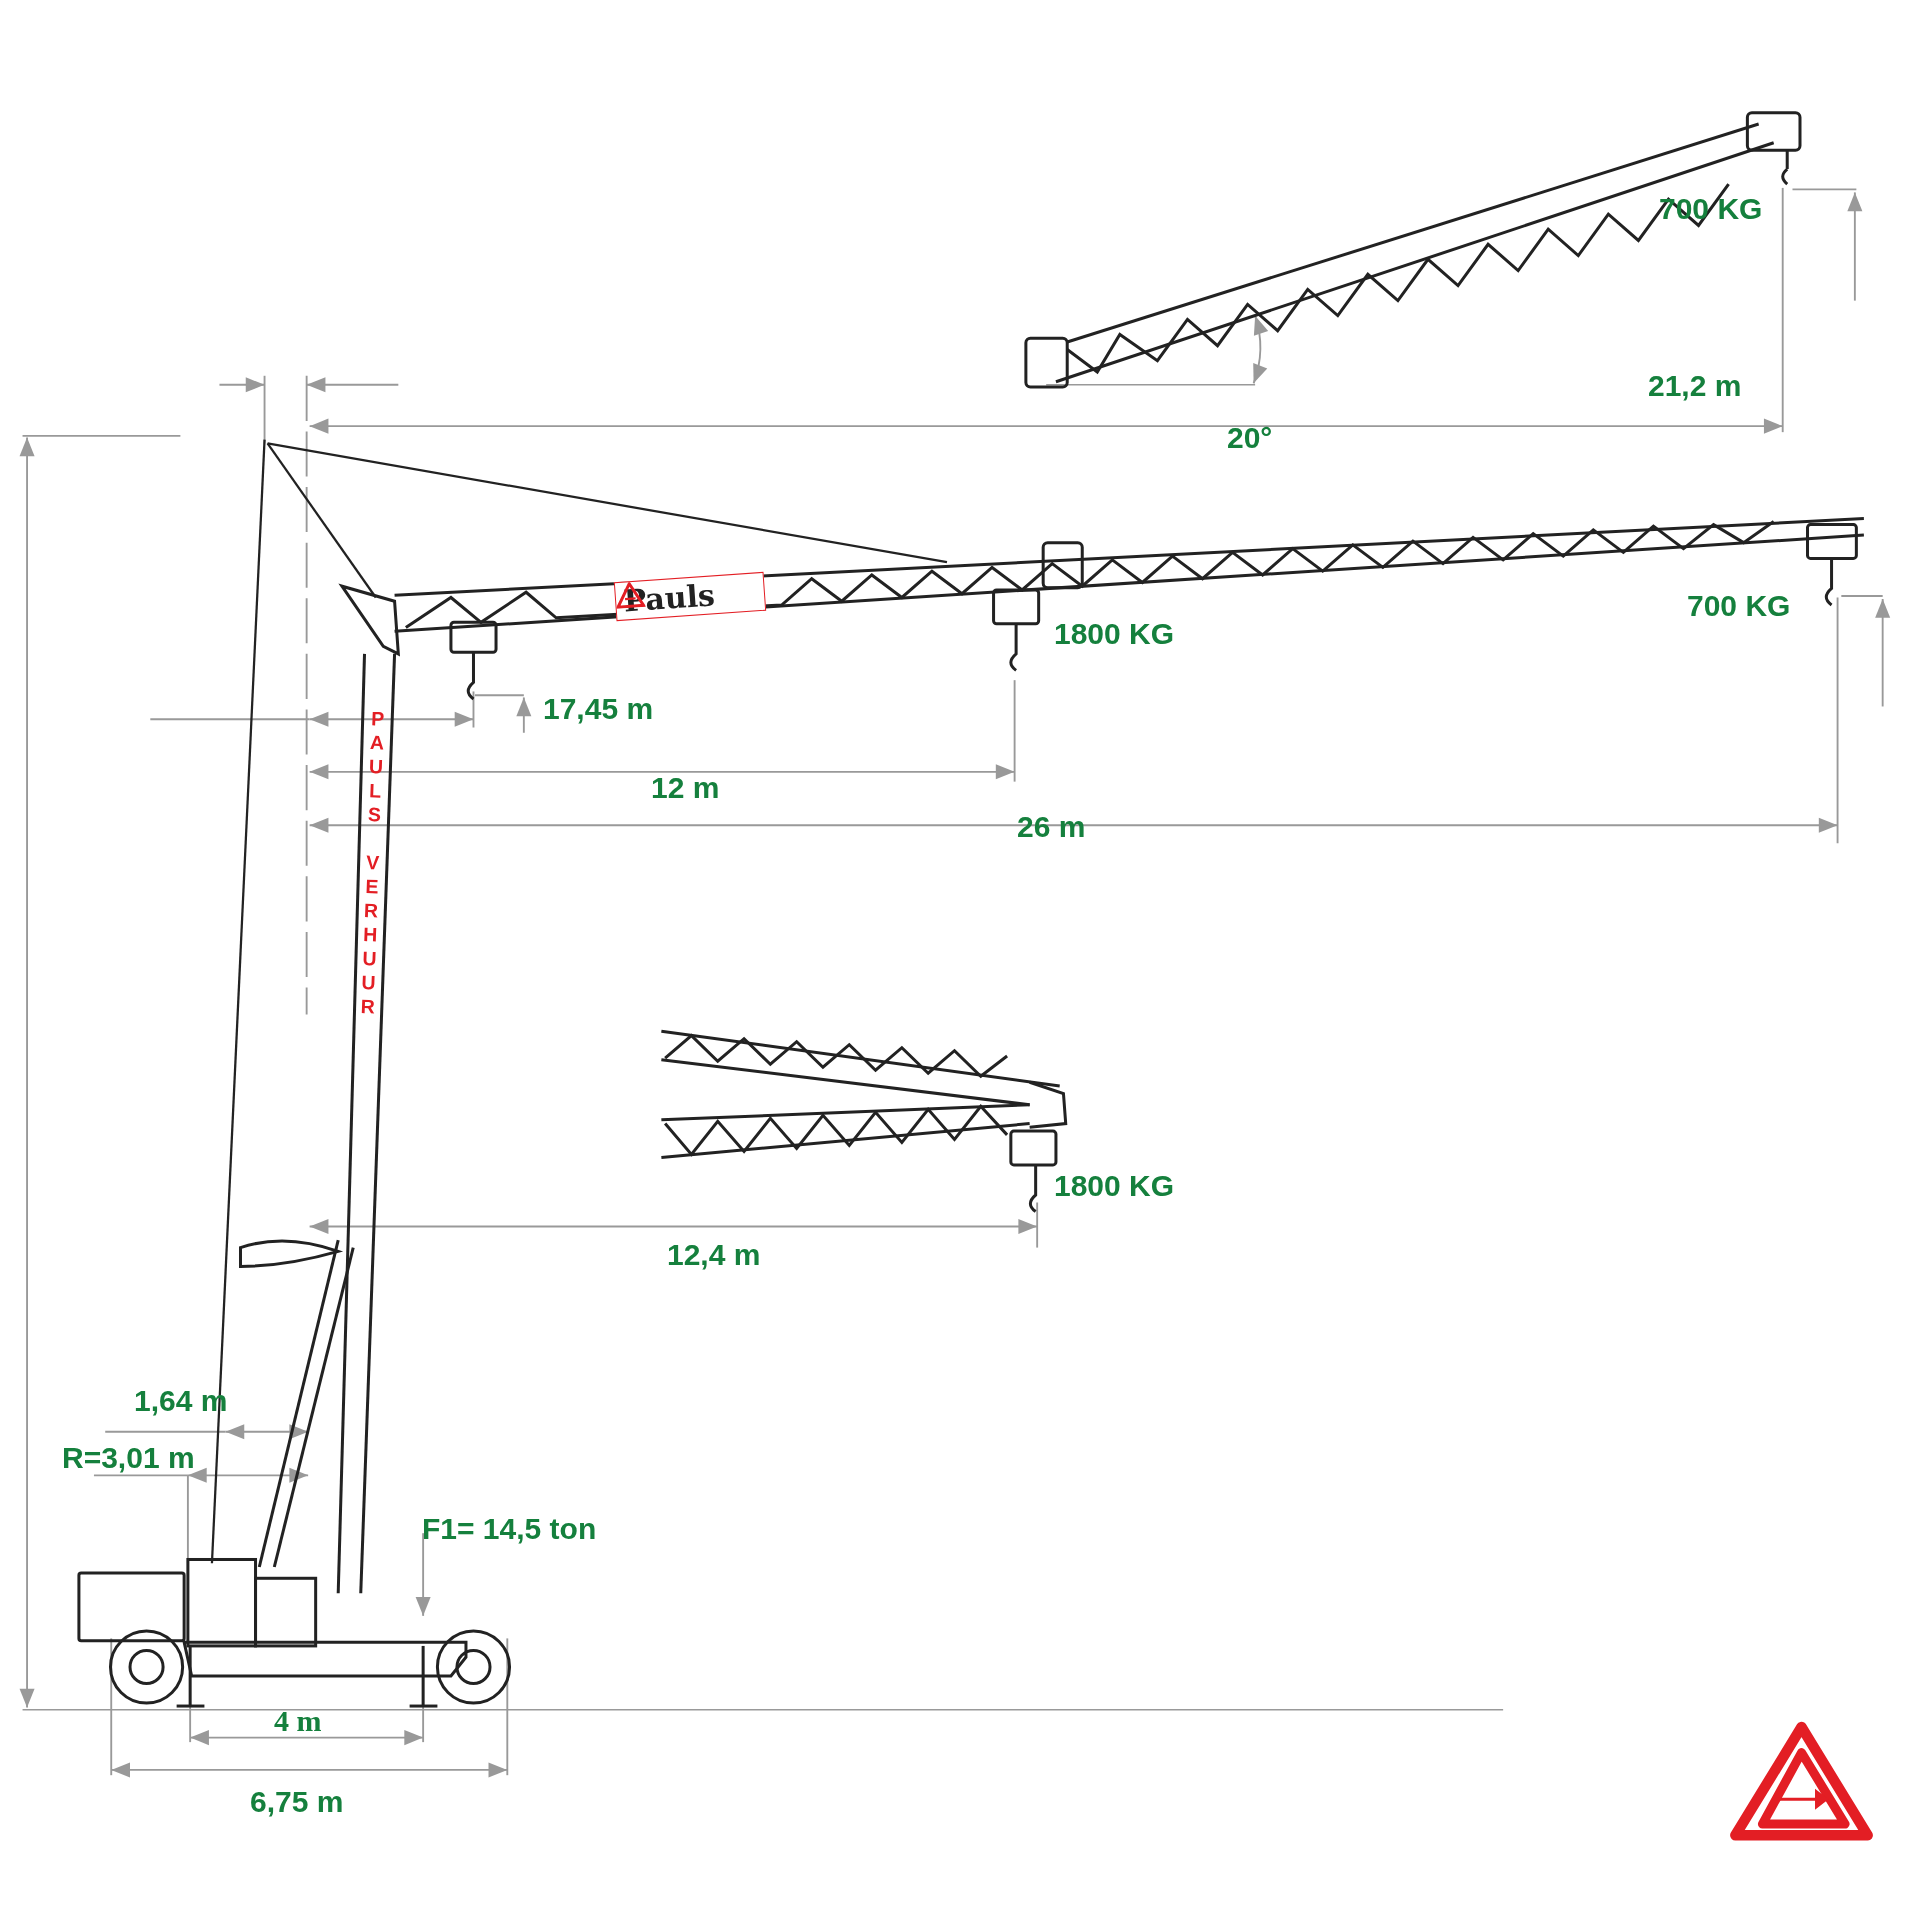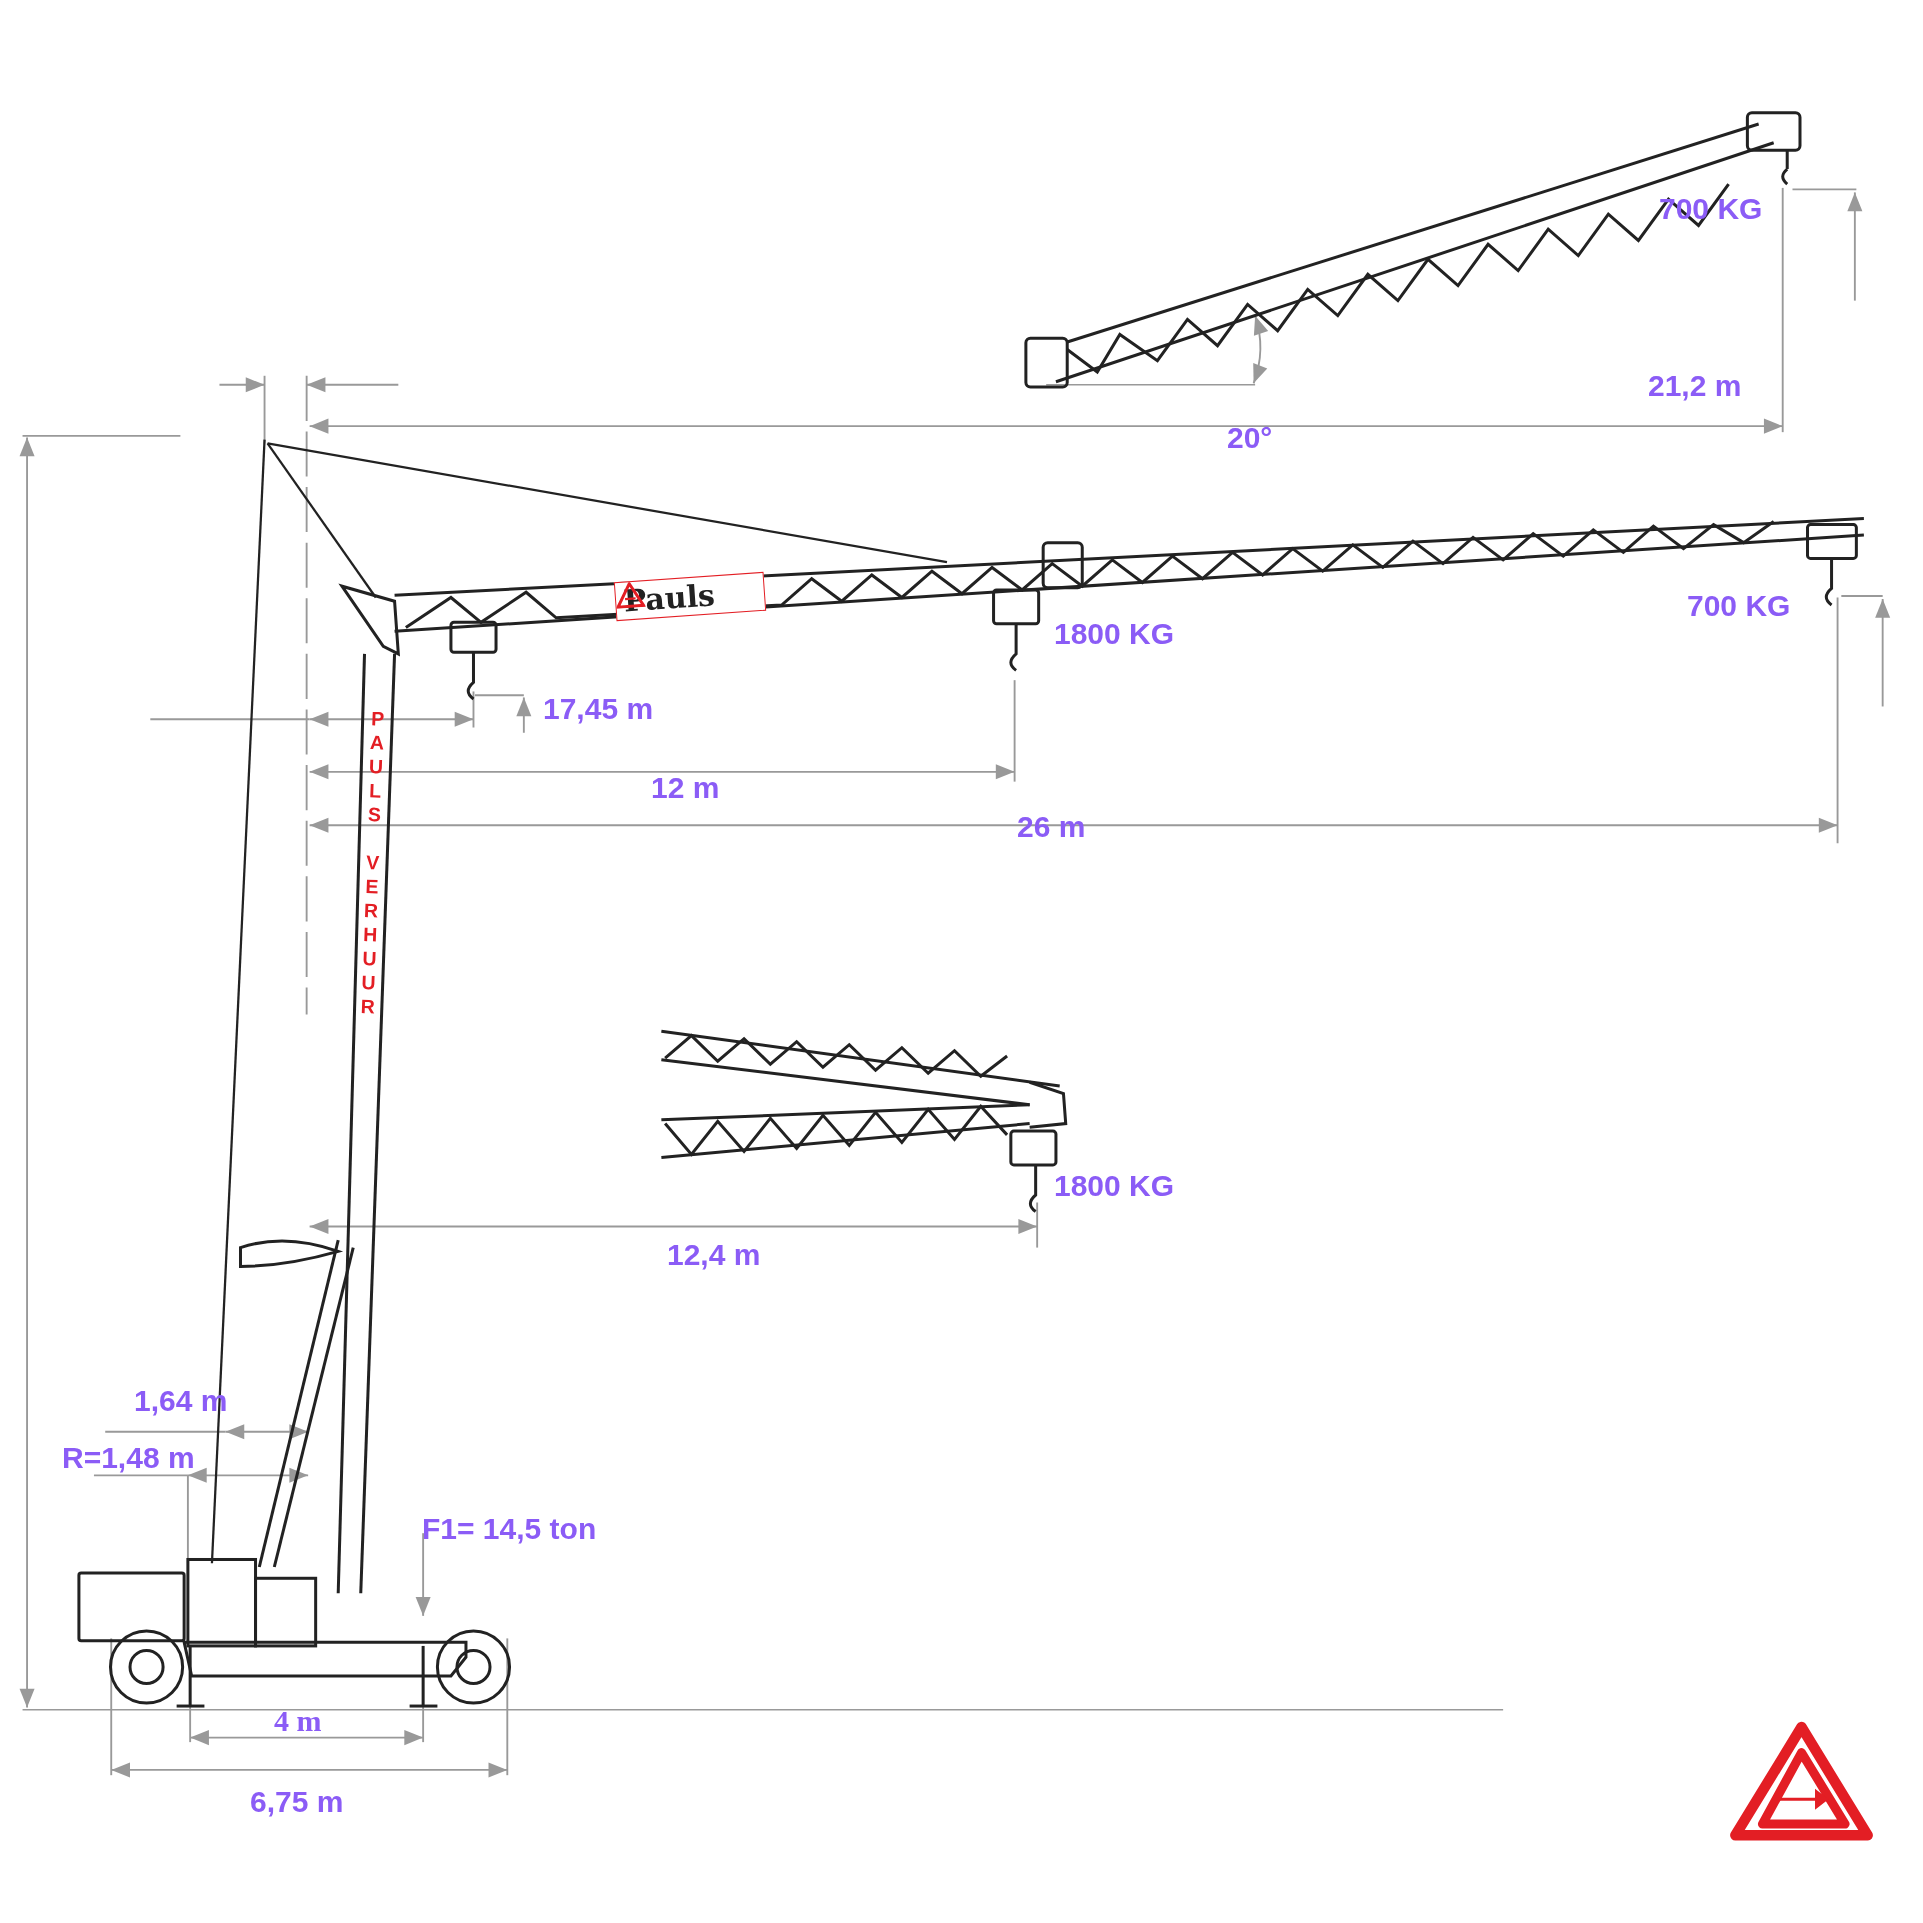--- a/index.html
+++ b/index.html
@@ -1,18 +1,18 @@
 <!DOCTYPE html>
 <html style="font-size:12px"><head>
 <meta charset="utf-8">
 <style>
   html,body{margin:0;padding:0;background:#ffffff;}
   #stage{position:relative;width:1924px;height:1924px;overflow:hidden;background:#fff;}
   svg{position:absolute;left:0;top:0;}
-  .lbl{position:absolute;font-family:"Liberation Sans",sans-serif;font-weight:bold;color:#8b5cf6;font-size:30px;white-space:nowrap;line-height:1;}
+  .lbl{position:absolute;font-family:"Liberation Sans",sans-serif;font-weight:bold;color:#15803d;font-size:30px;white-space:nowrap;line-height:1;}
   .vtext{position:absolute;font-family:"Liberation Sans",sans-serif;font-weight:bold;color:#E31E24;font-size:19.5px;width:22.5px;text-align:center;line-height:24px;transform:rotate(2deg);transform-origin:top left;}
   .brand{position:absolute;left:615px;top:577px;width:150px;height:39px;border:1.5px solid #E31E24;background:#fff;transform:rotate(-4deg);transform-origin:center;display:flex;align-items:center;gap:6px;padding-left:7.5px;box-sizing:border-box;}
   .brand-text{font-family:"DejaVu Serif",serif;font-weight:bold;font-size:30px;color:#222;line-height:1;}
 </style>
 </head>
 <body>
 
 <div id="stage">
   <svg width="1924" height="1924" viewBox="0 0 2560 2560">
     <defs>
@@ -174,18 +174,18 @@
   <div class="lbl" style="left:1648px;top:371px;">21,2 m</div>
   <div class="lbl" style="left:1227px;top:423px;">20°</div>
   <div class="lbl" style="left:1687px;top:591px;">700 KG</div>
   <div class="lbl" style="left:1054px;top:619px;">1800 KG</div>
   <div class="lbl" style="left:543px;top:694px;">17,45 m</div>
   <div class="lbl" style="left:651px;top:773px;">12 m</div>
   <div class="lbl" style="left:1017px;top:812px;">26 m</div>
   <div class="lbl" style="left:1054px;top:1171px;">1800 KG</div>
   <div class="lbl" style="left:667px;top:1240px;">12,4 m</div>
   <div class="lbl" style="left:134px;top:1386px;">1,64 m</div>
-  <div class="lbl" style="left:62px;top:1443px;">R=1,48 m</div>
+  <div class="lbl" style="left:62px;top:1443px;">R=3,01 m</div>
   <div class="lbl" style="left:422px;top:1514px;">F1= 14,5 ton</div>
   <div class="lbl" style="left:274px;top:1706px;font-family:Liberation Serif, serif;">4 m</div>
   <div class="lbl" style="left:250px;top:1787px;text-align:right;">6,75 m</div>
 </div>
 
 
 </body></html>

